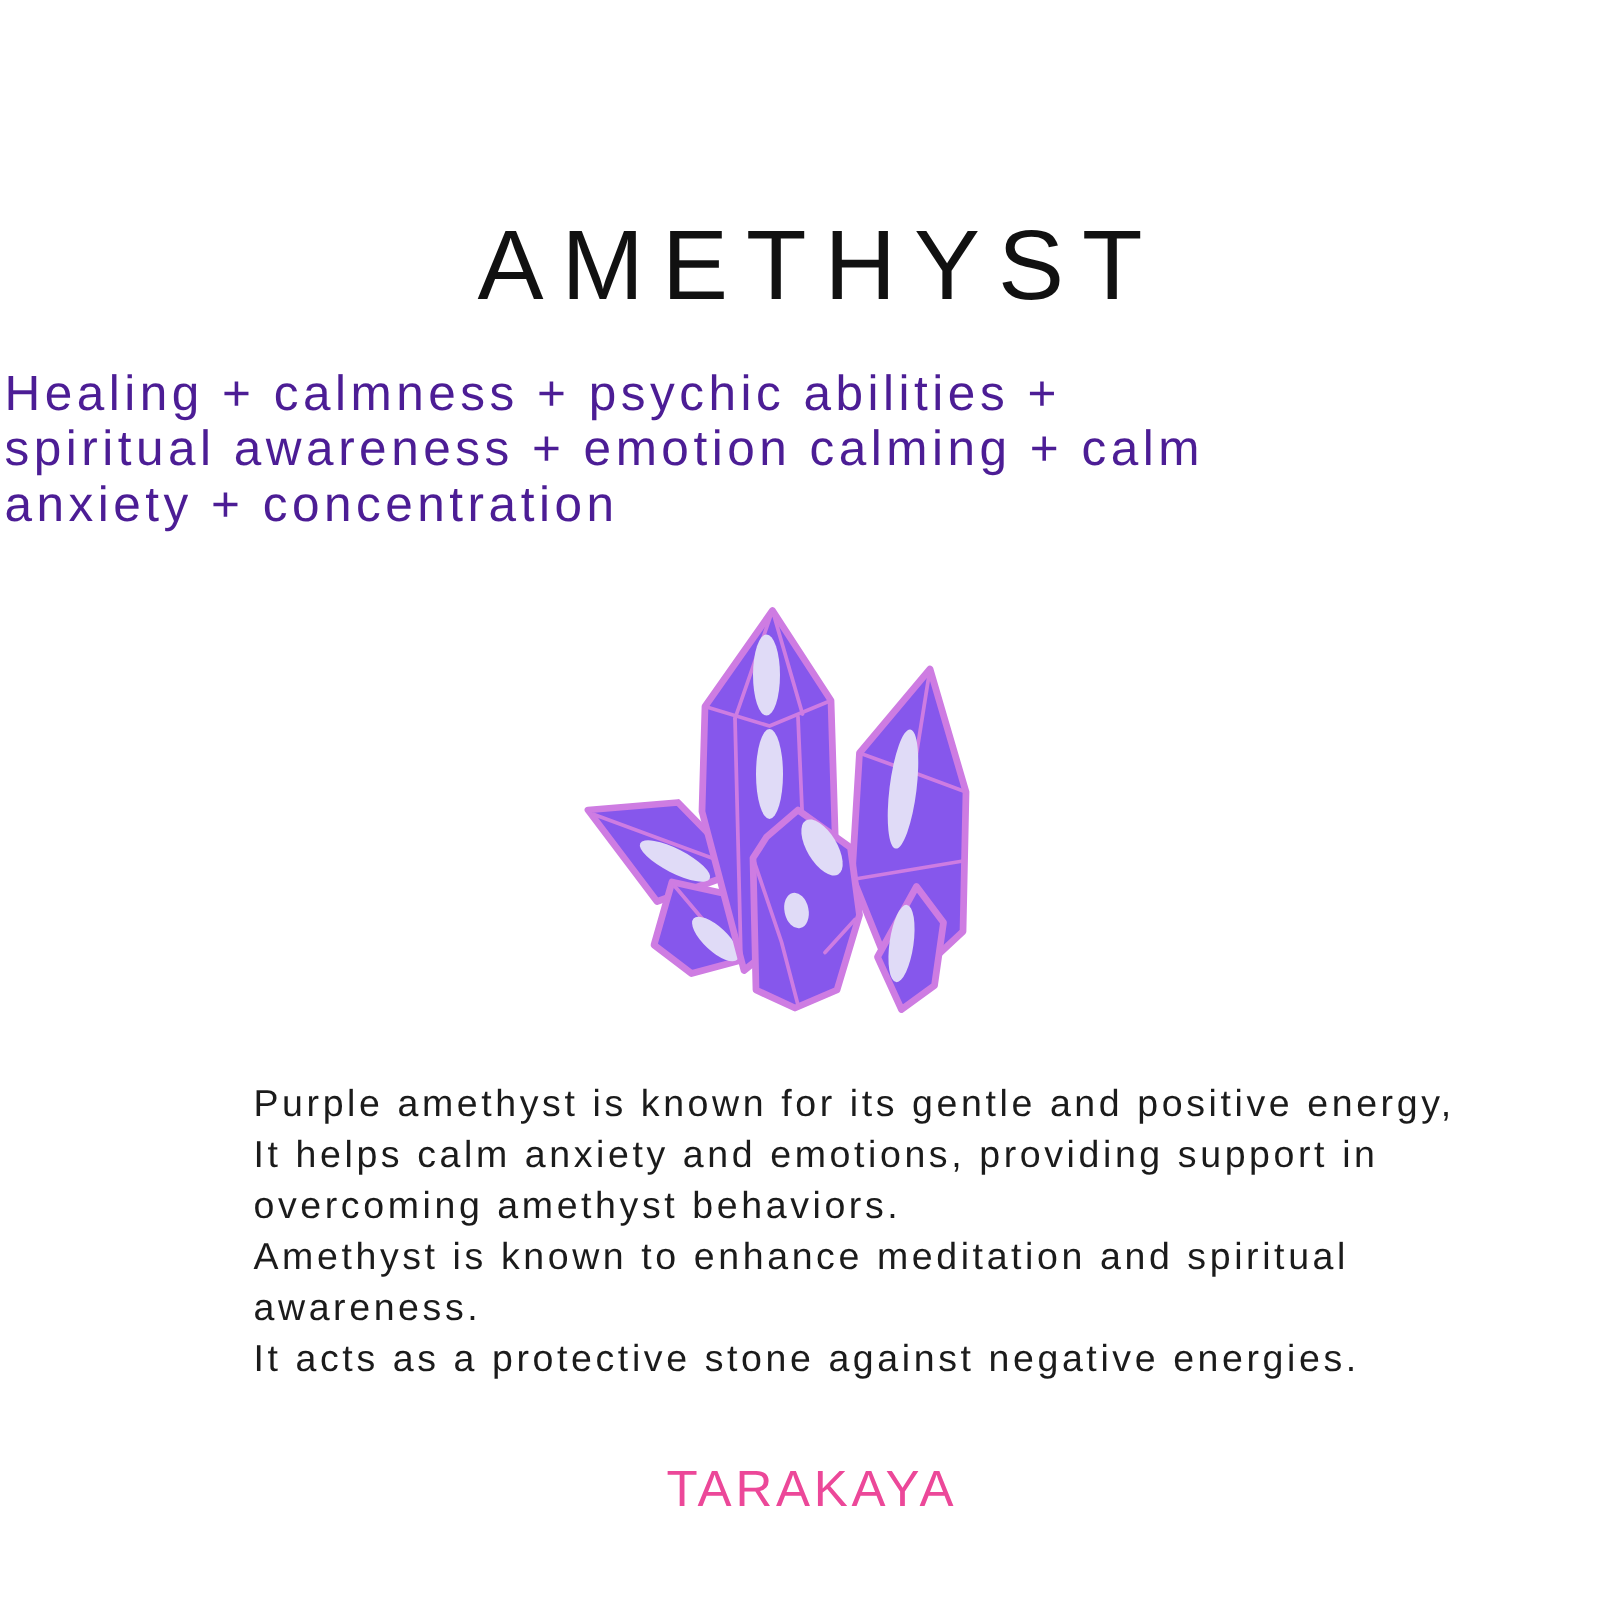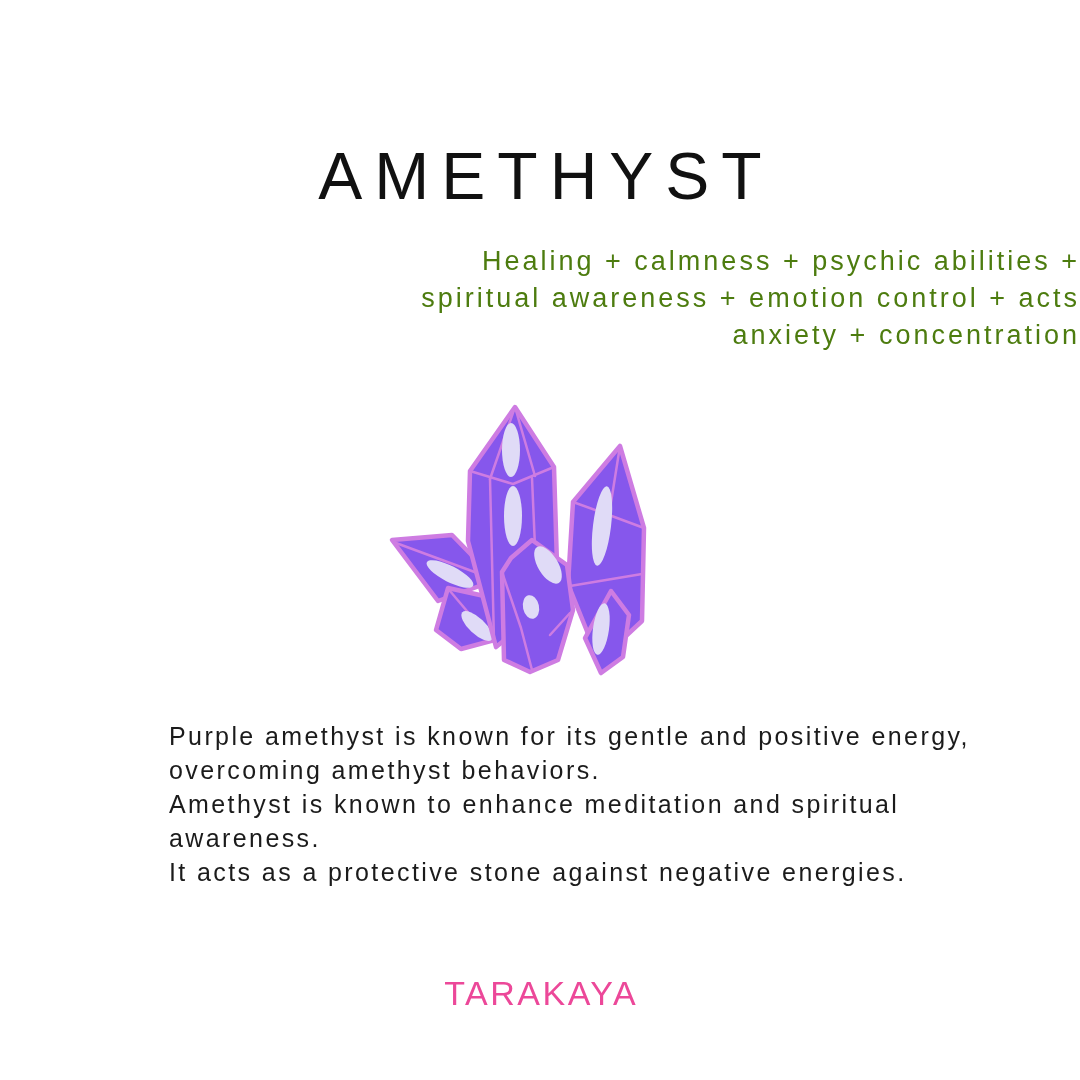--- a/index.html
+++ b/index.html
@@ -8,22 +8,22 @@
     background:var(--bg,#ffffff);color:var(--ink,#1c1c1c);
     font-family:"Liberation Sans", sans-serif;
   }
   .title{
     position:absolute;top:141px;left:0;width:100%;margin:0;
     text-align:center;font-size:66px;font-weight:400;line-height:70px;
     letter-spacing:12px;padding-left:12px;box-sizing:border-box;color:#111111;
   }
   .subtitle{
     position:absolute;top:243px;left:0;width:100%;
-    text-align:right;font-size:27px;line-height:37px;letter-spacing:3px;
-    color:#4d7c0f;
+    text-align:left;font-size:33px;line-height:37px;letter-spacing:3px;
+    color:#4c1d95;
   }
   .subtitle .sub-line{padding-left:3px;white-space:nowrap;}
   .crystal-wrap{position:absolute;top:388px;left:380px;width:320px;height:300px;}
   .crystal-wrap svg{display:block;width:320px;height:300px;}
   .body-shape{fill:var(--crystal-body,#8657ec);stroke:var(--crystal-outline,#ce7ce2);
     stroke-width:4.5;stroke-linejoin:round;}
   .facet-line{fill:none;stroke:var(--crystal-outline,#ce7ce2);stroke-width:2.5;
     stroke-linecap:round;stroke-linejoin:round;}
   .lens{fill:var(--crystal-highlight,#e0dbf7);stroke:none;}
   .desc{
@@ -39,21 +39,21 @@
 </style>
 </head>
 <body>
 
 <div class="canvas">
 
   <h1 class="title">AMETHYST</h1>
 
   <div class="subtitle">
     <div class="sub-line">Healing + calmness + psychic abilities +</div>
-    <div class="sub-line">spiritual awareness + emotion control + acts</div>
+    <div class="sub-line">spiritual awareness + emotion calming + calm</div>
     <div class="sub-line">anxiety + concentration</div>
   </div>
 
   <div class="crystal-wrap">
     <svg viewBox="0 0 320 300" aria-hidden="true">
 
       <g>
         <polygon class="body-shape" points="12,152 72,147 116,192 58,213"></polygon>
         <path class="facet-line" d="M16,155 L100,186"></path>
         <ellipse class="lens" cx="70" cy="186" rx="26" ry="8" transform="rotate(27 70 186)"></ellipse>
@@ -94,20 +94,21 @@
         <path class="facet-line" d="M122,184 L141,240 L152,282"></path>
         <path class="facet-line" d="M190,225 L170,247"></path>
         <ellipse class="lens" cx="168" cy="177" rx="21" ry="10" transform="rotate(59 168 177)"></ellipse>
         <ellipse class="lens" cx="151" cy="219" rx="8" ry="12" transform="rotate(-12 151 219)"></ellipse>
       </g>
     </svg>
   </div>
 
   <div class="desc">
     <div class="desc-line">Purple amethyst is known for its gentle and positive energy,</div>
+    <div class="desc-line">It helps calm anxiety and emotions, providing support in</div>
     <div class="desc-line">overcoming amethyst behaviors.</div>
     <div class="desc-line">Amethyst is known to enhance meditation and spiritual</div>
     <div class="desc-line">awareness.</div>
     <div class="desc-line">It acts as a protective stone against negative energies.</div>
   </div>
 
   <div class="brand">TARAKAYA</div>
 
 </div>
 

